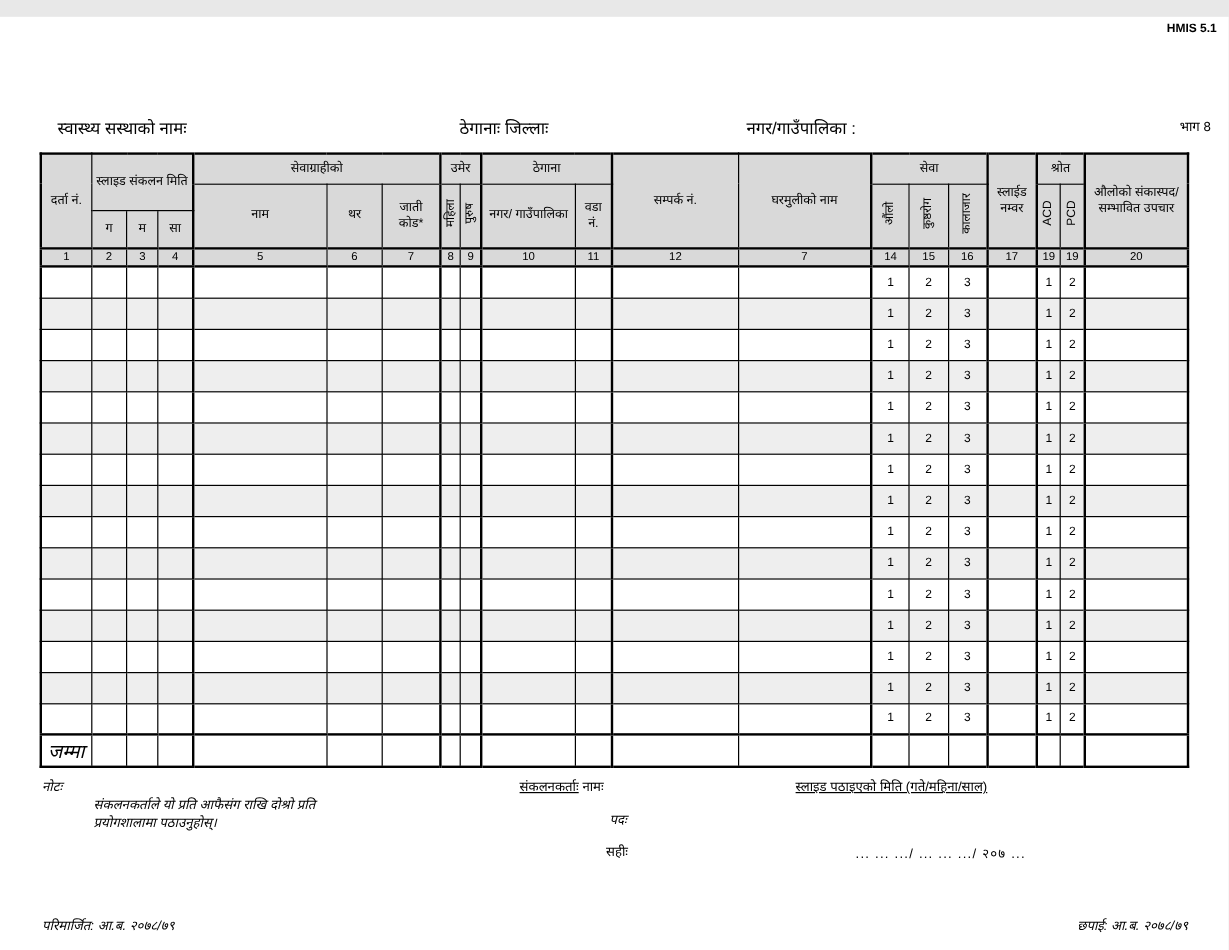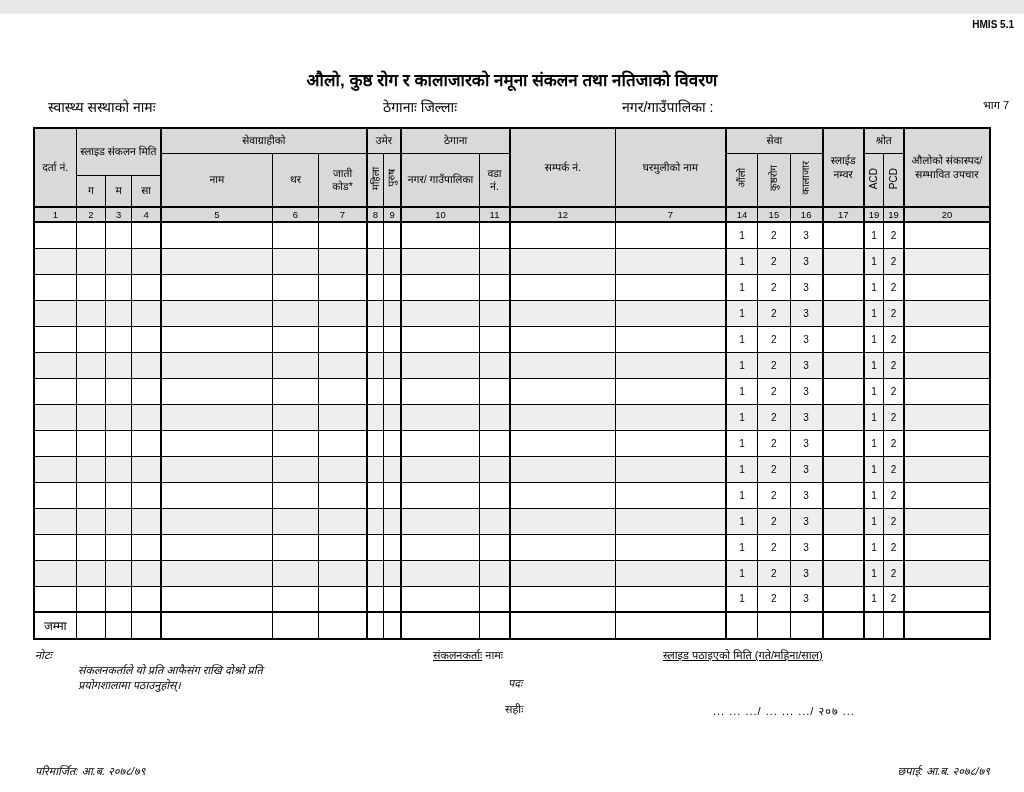--- a/index.html
+++ b/index.html
@@ -27,44 +27,43 @@
   tr.hA { height:25px; }
   tr.hB { height:22px; }
   tr.hC { height:32px; }
   tr.nums { height:15px; }
   tr.nums td { background:#d9d9d9; font-size:9.5px; border-top:2px solid #000; border-bottom:2px solid #000; padding:0; }
   tbody tr.drow { height:26px; }
   tbody tr.drow td { font-size:10px; background:#ffffff; }
   tbody tr.drow.stripe td { background:#eeeeee; }
   tr.total-row { height:27px; }
   tr.total-row td { border-top:2px solid #000; background:#ffffff; }
-  td.total-label { text-align:left; font-size:12px; padding-left:3px; }
+  td.total-label { text-align:left; font-size:16px; padding-left:3px;font-style:italic; }
   .thickL { border-left:2px solid #000 !important; }
   .vert {
     display:inline-block; writing-mode:vertical-rl; transform:rotate(180deg);
     white-space:nowrap; font-size:10px; line-height:1;
   }
   .foot { font-size:11px; }
   .ital { font-style:italic; }
   .und { text-decoration:underline; }
   .dots { font-size:11px; letter-spacing:1px; }
   .bottomline { font-size:11px; font-style:italic; }
 </style>
 </head>
 <body>
 
 <div class="page">
 
   <div class="abs form-code">HMIS 5.1</div>
-  <div class="abs title">औलो, कुष्ठ रोग र कालाजारको नमूना संकलन तथा नतिजाको विवरण</div>
 
   <div class="abs hfield" style="left:48px;">स्वास्थ्य सस्थाको नामः</div>
   <div class="abs hfield" style="left:383px;">ठेगानाः जिल्लाः</div>
   <div class="abs hfield" style="left:622px;">नगर/गाउँपालिका :</div>
-  <div class="abs part">भाग 7</div>
+  <div class="abs part">भाग 8</div>
 
   <table class="main">
     <colgroup>
       <col style="width:4.4%">
         <col style="width:3.1%">
         <col style="width:2.7%">
         <col style="width:3.1%">
       <col style="width:11.6%">
         <col style="width:4.9%">
         <col style="width:5.0%">

